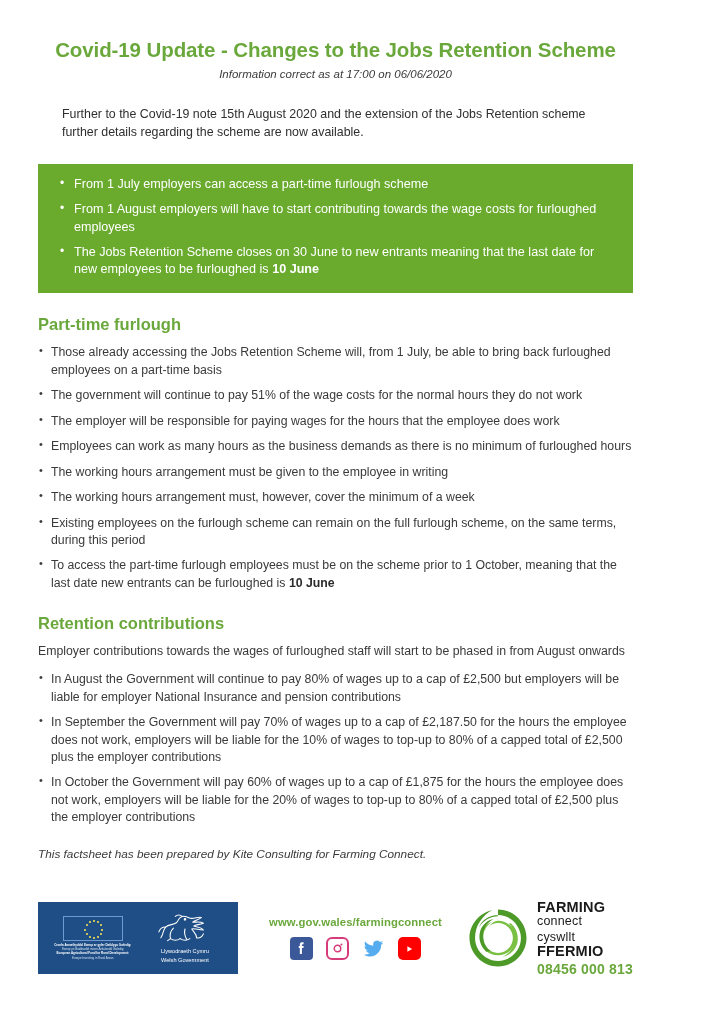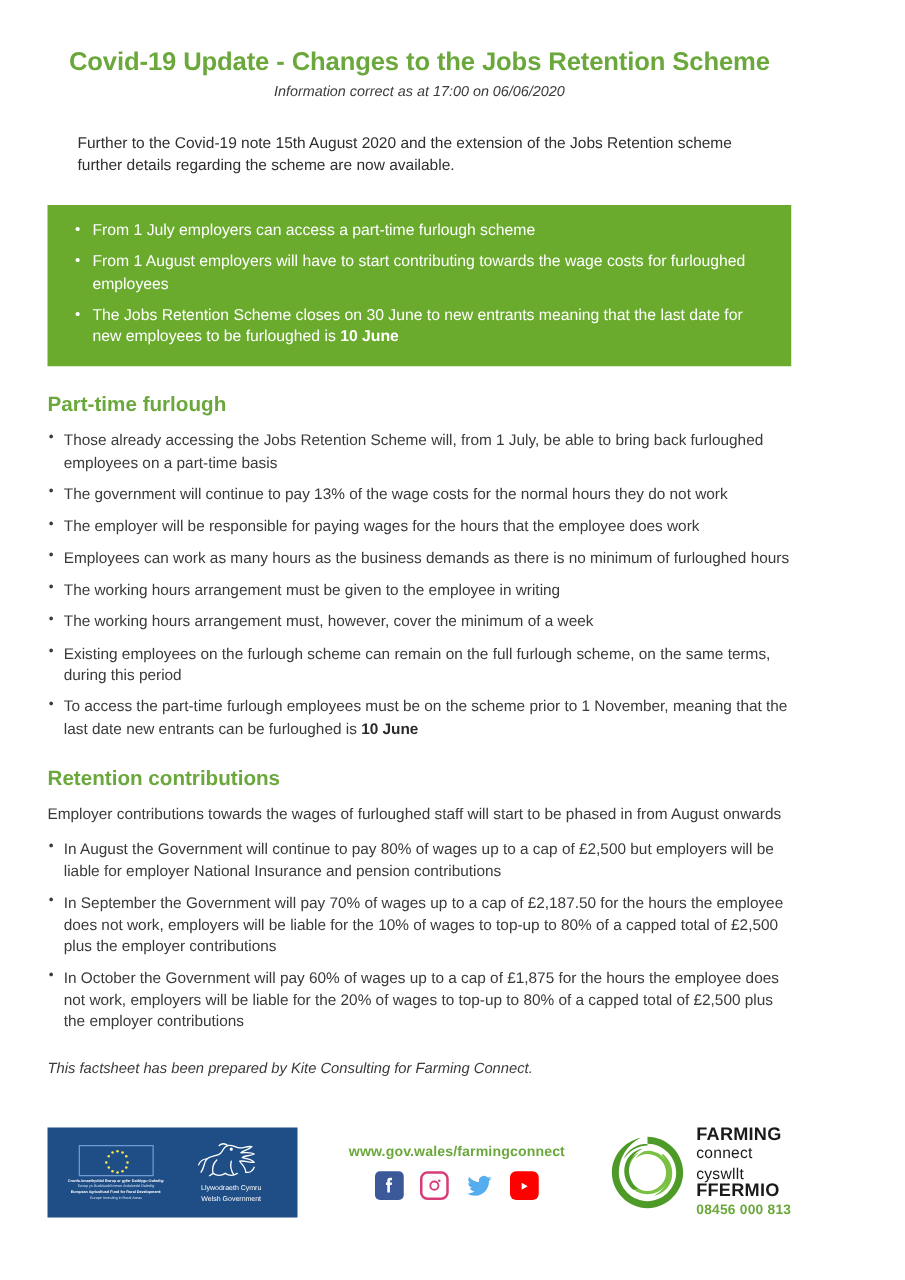--- a/index.html
+++ b/index.html
@@ -238,21 +238,21 @@
     align-items: center;
     gap: 8px;
     flex: none;
   }
   .fc-mark { width: 62px; height: 62px; }
   .fc-text { line-height: 1.02; }
   .fc-l1 { font-size: 14.5px; font-weight: bold; color: #1a1a1a; letter-spacing: 0.2px; }
   .fc-l2 { font-size: 12.5px; color: #1a1a1a; letter-spacing: 0.2px; }
   .fc-l3 { font-size: 12.5px; color: #1a1a1a; letter-spacing: 0.2px; margin-top: 4px; }
   .fc-l4 { font-size: 14.5px; font-weight: bold; color: #1a1a1a; letter-spacing: 0.2px; }
-  .fc-phone { font-size: 11px; font-weight: bold; color: #6BA83C; margin-top: 3px; letter-spacing: 0.2px; }
+  .fc-phone { font-size: 14px; font-weight: bold; color: #6BA83C; margin-top: 3px; letter-spacing: 0.2px; }
 </style>
 </head>
 <body>
 
 <div class="page">
 
   <h1 class="doc-title">Covid-19 Update - Changes to the Jobs Retention Scheme</h1>
   <div class="doc-subtitle">Information correct as at 17:00 on 06/06/2020</div>
 
   <p class="intro">Further to the Covid-19 note 15th August 2020 and the extension of the Jobs Retention scheme further details regarding the scheme are now available.</p>
@@ -262,27 +262,27 @@
         <li><span>From 1 July employers can access a part-time furlough scheme</span></li>
         <li><span>From 1 August employers will have to start contributing towards the wage costs for furloughed employees</span></li>
         <li><span>The Jobs Retention Scheme closes on 30 June to new entrants meaning that the last date for new employees to be furloughed is </span><b>10 June</b></li>
       </ul>
   </div>
 
   <div id="sections-root">
       <div class="section-heading" style="color: rgb(107, 168, 60);">Part-time furlough</div>
       <ul class="body-list">
         <li><span>Those already accessing the Jobs Retention Scheme will, from 1 July, be able to bring back furloughed employees on a part-time basis</span></li>
-        <li><span>The government will continue to pay 13% of the wage costs for the normal hours they do not work</span></li>
+        <li><span>The government will continue to pay 51% of the wage costs for the normal hours they do not work</span></li>
         <li><span>The employer will be responsible for paying wages for the hours that the employee does work</span></li>
         <li><span>Employees can work as many hours as the business demands as there is no minimum of furloughed hours</span></li>
         <li><span>The working hours arrangement must be given to the employee in writing</span></li>
         <li><span>The working hours arrangement must, however, cover the minimum of a week</span></li>
         <li><span>Existing employees on the furlough scheme can remain on the full furlough scheme, on the same terms, during this period</span></li>
-        <li><span>To access the part-time furlough employees must be on the scheme prior to 1 November, meaning that the last date new entrants can be furloughed is </span><b>10 June</b></li>
+        <li><span>To access the part-time furlough employees must be on the scheme prior to 1 October, meaning that the last date new entrants can be furloughed is </span><b>10 June</b></li>
       </ul>
       <div class="section-heading" style="color: rgb(107, 168, 60);">Retention contributions</div>
       <p class="lead-para">Employer contributions towards the wages of furloughed staff will start to be phased in from August onwards</p>
       <ul class="body-list">
         <li><span>In August the Government will continue to pay 80% of wages up to a cap of £2,500 but employers will be liable for employer National Insurance and pension contributions</span></li>
         <li><span>In September the Government will pay 70% of wages up to a cap of £2,187.50 for the hours the employee does not work, employers will be liable for the 10% of wages to top-up to 80% of a capped total of £2,500 plus the employer contributions</span></li>
         <li><span>In October the Government will pay 60% of wages up to a cap of £1,875 for the hours the employee does not work, employers will be liable for the 20% of wages to top-up to 80% of a capped total of £2,500 plus the employer contributions</span></li>
       </ul>
     </div>
 

